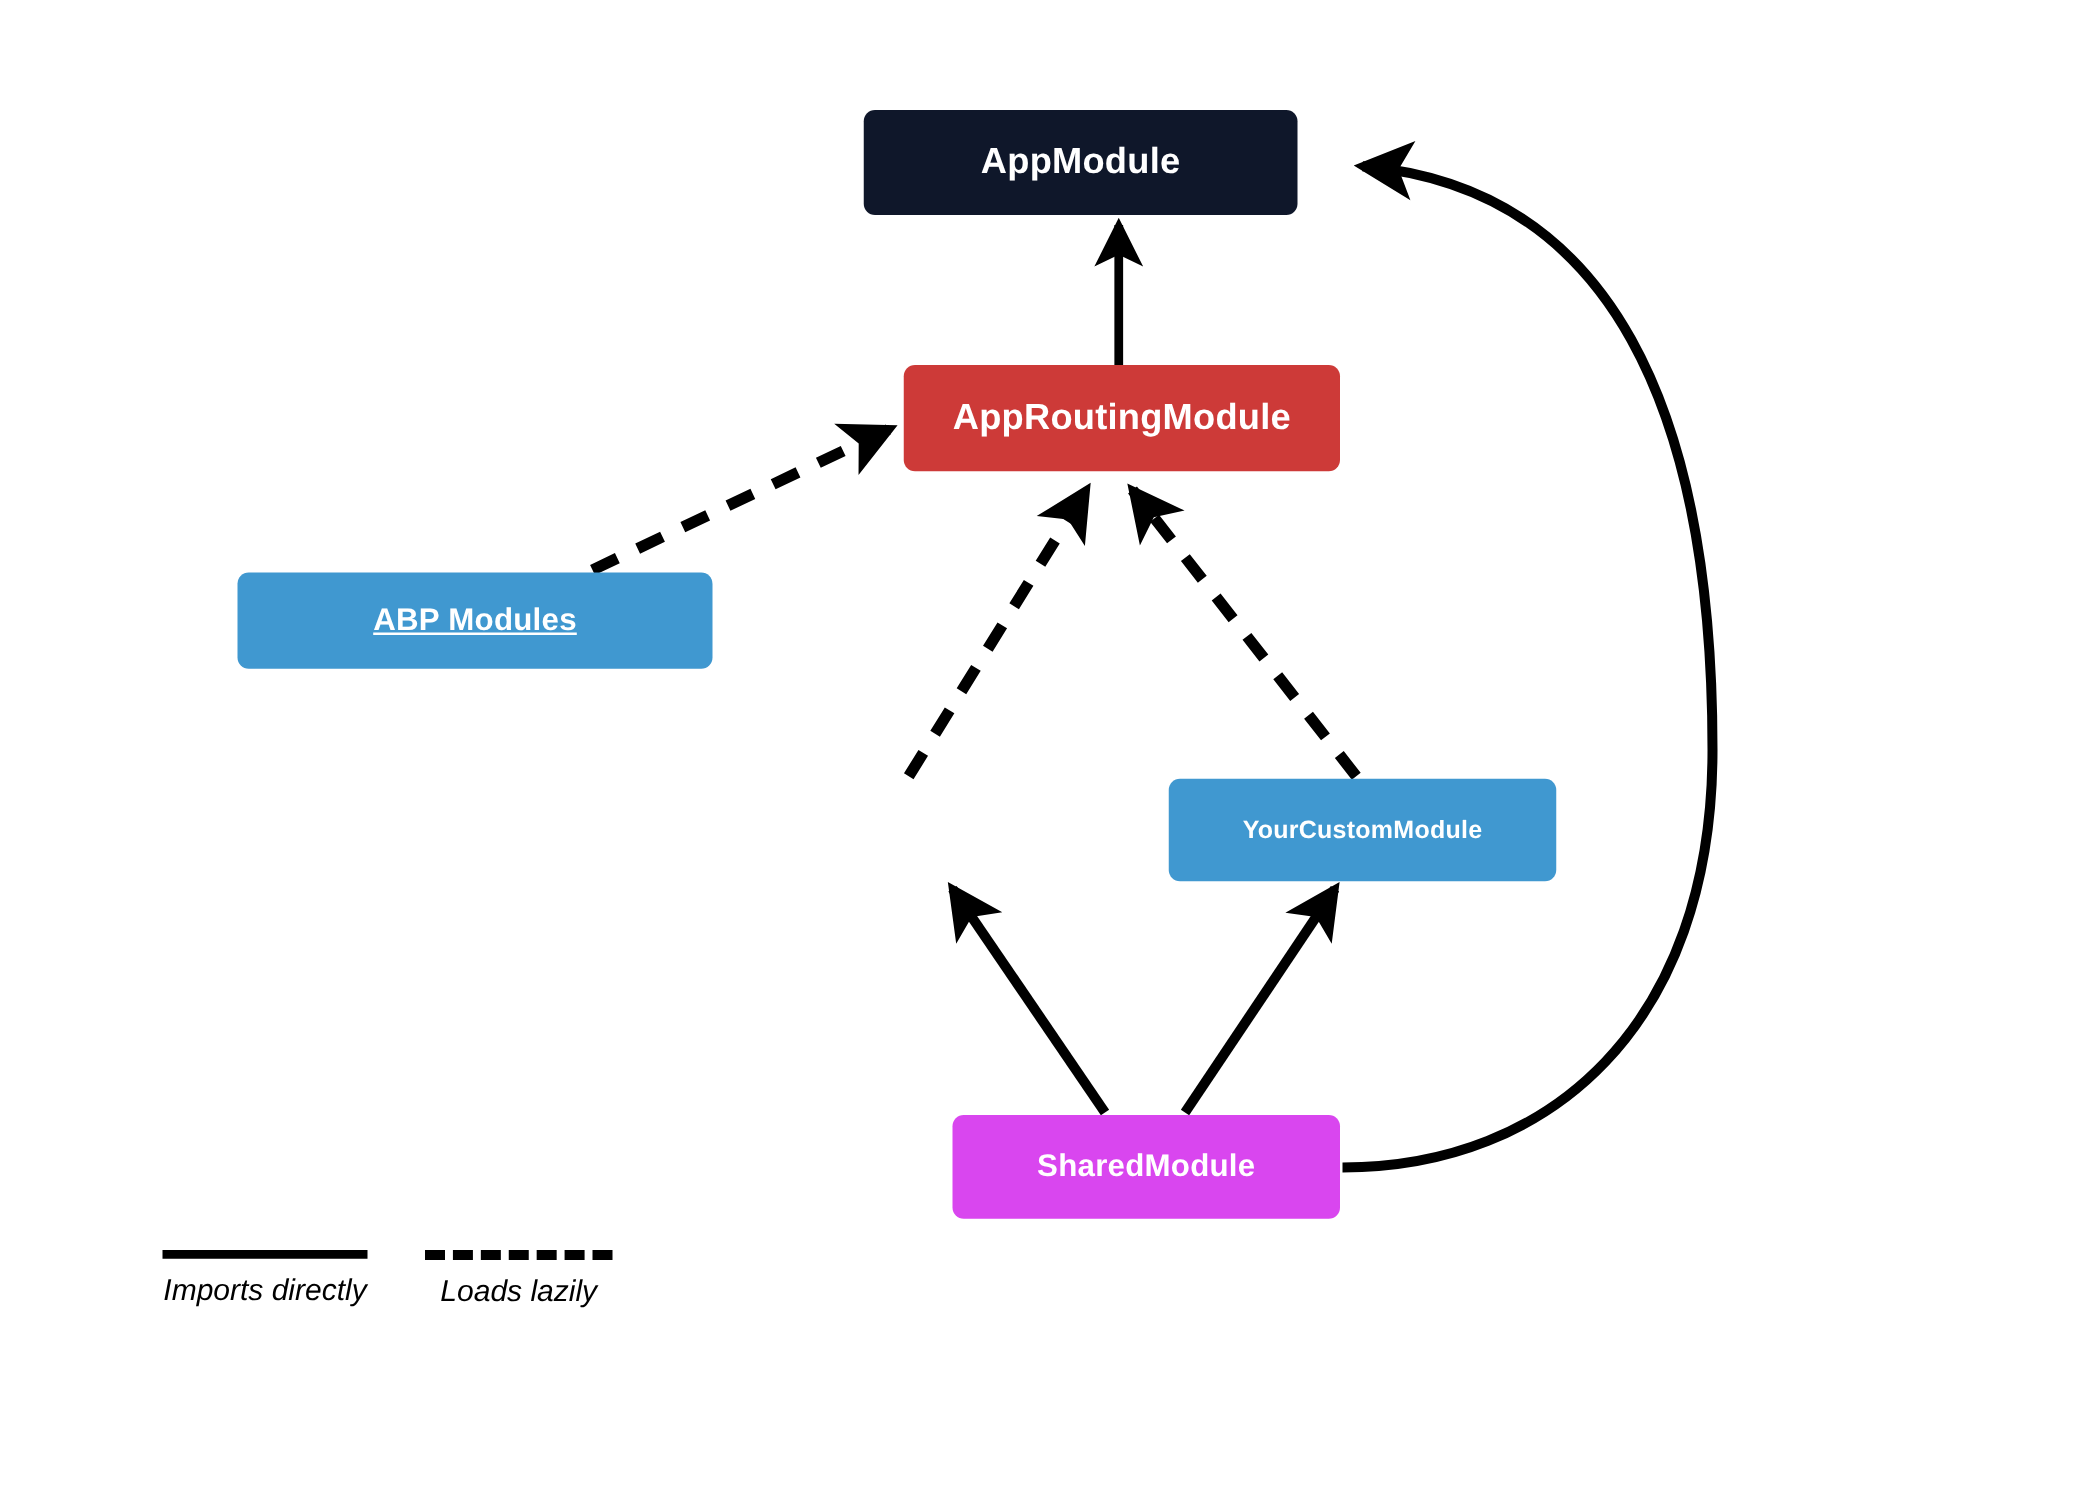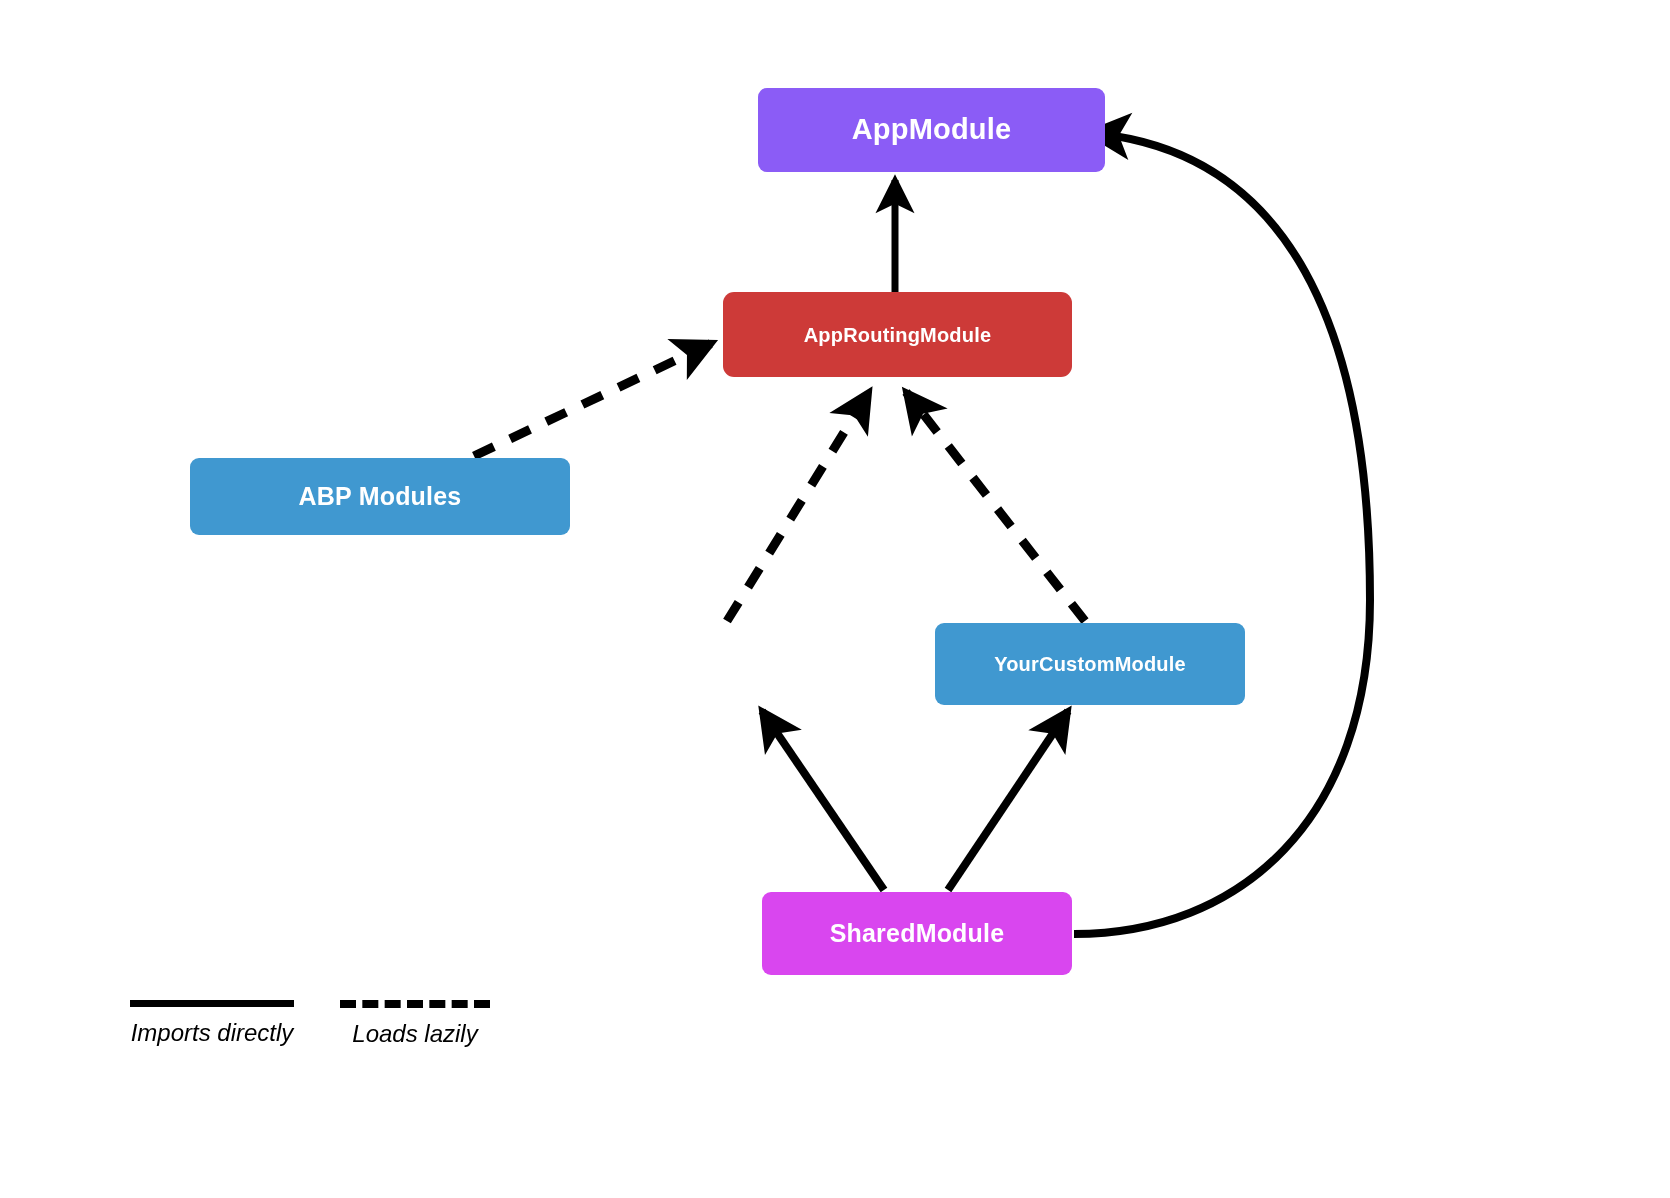--- a/index.html
+++ b/index.html
@@ -40,22 +40,22 @@
     text-align: center;
     line-height: 1.1;
     user-select: none;
   }
   .node-label {
     display: block;
     padding: 0 10px;
     white-space: nowrap;
   }
   #node-app-module      { left: 725px; top: 88px;  width: 347px; height: 84px; font-size: 29px; }
-  #node-app-routing     { left: 723px; top: 292px; width: 349px; height: 85px; font-size: 20px; border-radius: 11px; }
-  #node-abp-modules     { left: 190px; top: 458px; width: 380px; height: 77px; font-size: 25px; }
+  #node-app-routing     { left: 723px; top: 292px; width: 349px; height: 85px; font-size: 29px; }
+  #node-abp-modules     { left: 190px; top: 458px; width: 380px; height: 77px; font-size: 25px; text-decoration: underline; }
   #node-home-module     { left: 572px; top: 623px; width: 308px; height: 82px; font-size: 25px; }
   #node-your-custom     { left: 935px; top: 623px; width: 310px; height: 82px; font-size: 20px; }
   #node-shared-module   { left: 762px; top: 892px; width: 310px; height: 83px; font-size: 25px; }
 
   
   #legend {
     position: absolute;
     left: 130px;
     top: 985px;
     width: 420px;
@@ -115,21 +115,21 @@
 
     <line x1="1085" y1="621" x2="906" y2="392" stroke="#000000" stroke-width="9" stroke-dasharray="22 18" marker-end="url(#arrow-dashed)"></line>
 
     <line x1="884" y1="890" x2="762" y2="711" stroke="#000000" stroke-width="8" marker-end="url(#arrow-solid)"></line>
 
     <line x1="948" y1="890" x2="1068" y2="711" stroke="#000000" stroke-width="8" marker-end="url(#arrow-solid)"></line>
 
     <path d="M 1074 934 C 1240 934 1370 820 1370 600 C 1370 330 1290 150 1090 133" fill="none" stroke="#000000" stroke-width="8" marker-end="url(#arrow-curve)"></path>
   </svg>
 
-  <div class="node" id="node-app-module" style="left: 758px; top: 88px; width: 347px; height: 84px; background: #8b5cf6; color: rgb(255, 255, 255);">
+  <div class="node" id="node-app-module" style="left: 691px; top: 88px; width: 347px; height: 84px; background: #0f172a; color: rgb(255, 255, 255);">
     <span class="node-label">AppModule</span>
   </div>
 
   <div class="node" id="node-app-routing" style="left: 723px; top: 292px; width: 349px; height: 85px; background: rgb(205, 58, 56); color: rgb(255, 255, 255);">
     <span class="node-label">AppRoutingModule</span>
   </div>
 
   <div class="node" id="node-abp-modules" style="left: 190px; top: 458px; width: 380px; height: 77px; background: rgb(64, 152, 208); color: rgb(255, 255, 255);">
     <span class="node-label">ABP Modules</span>
   </div>

